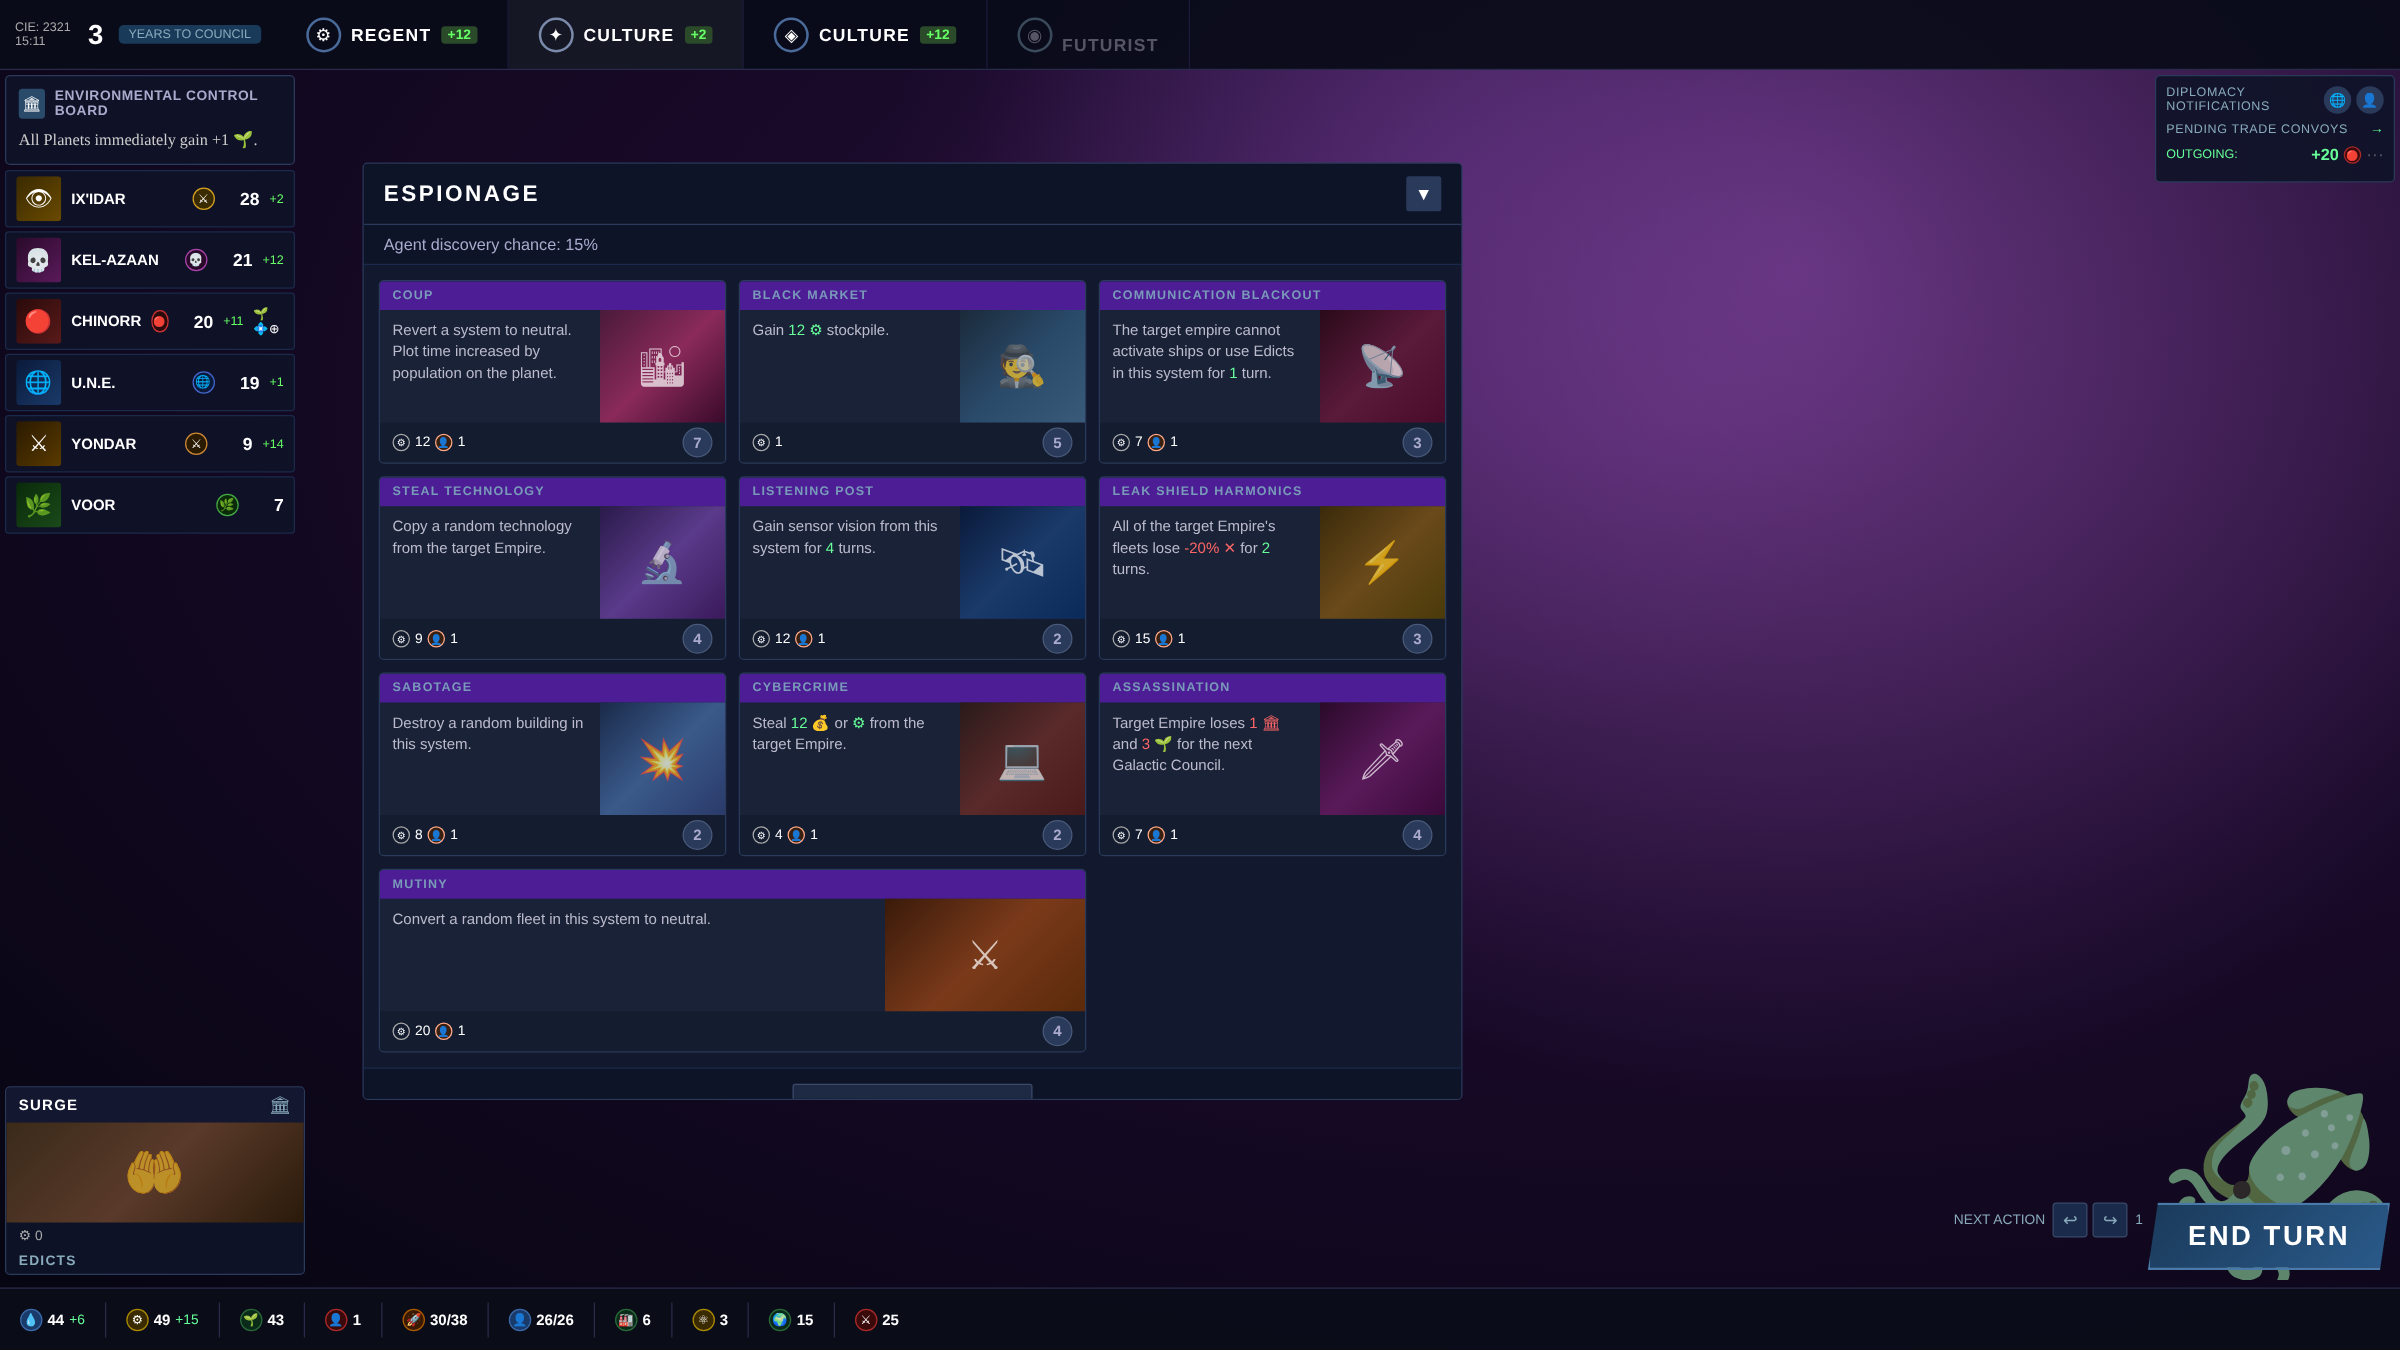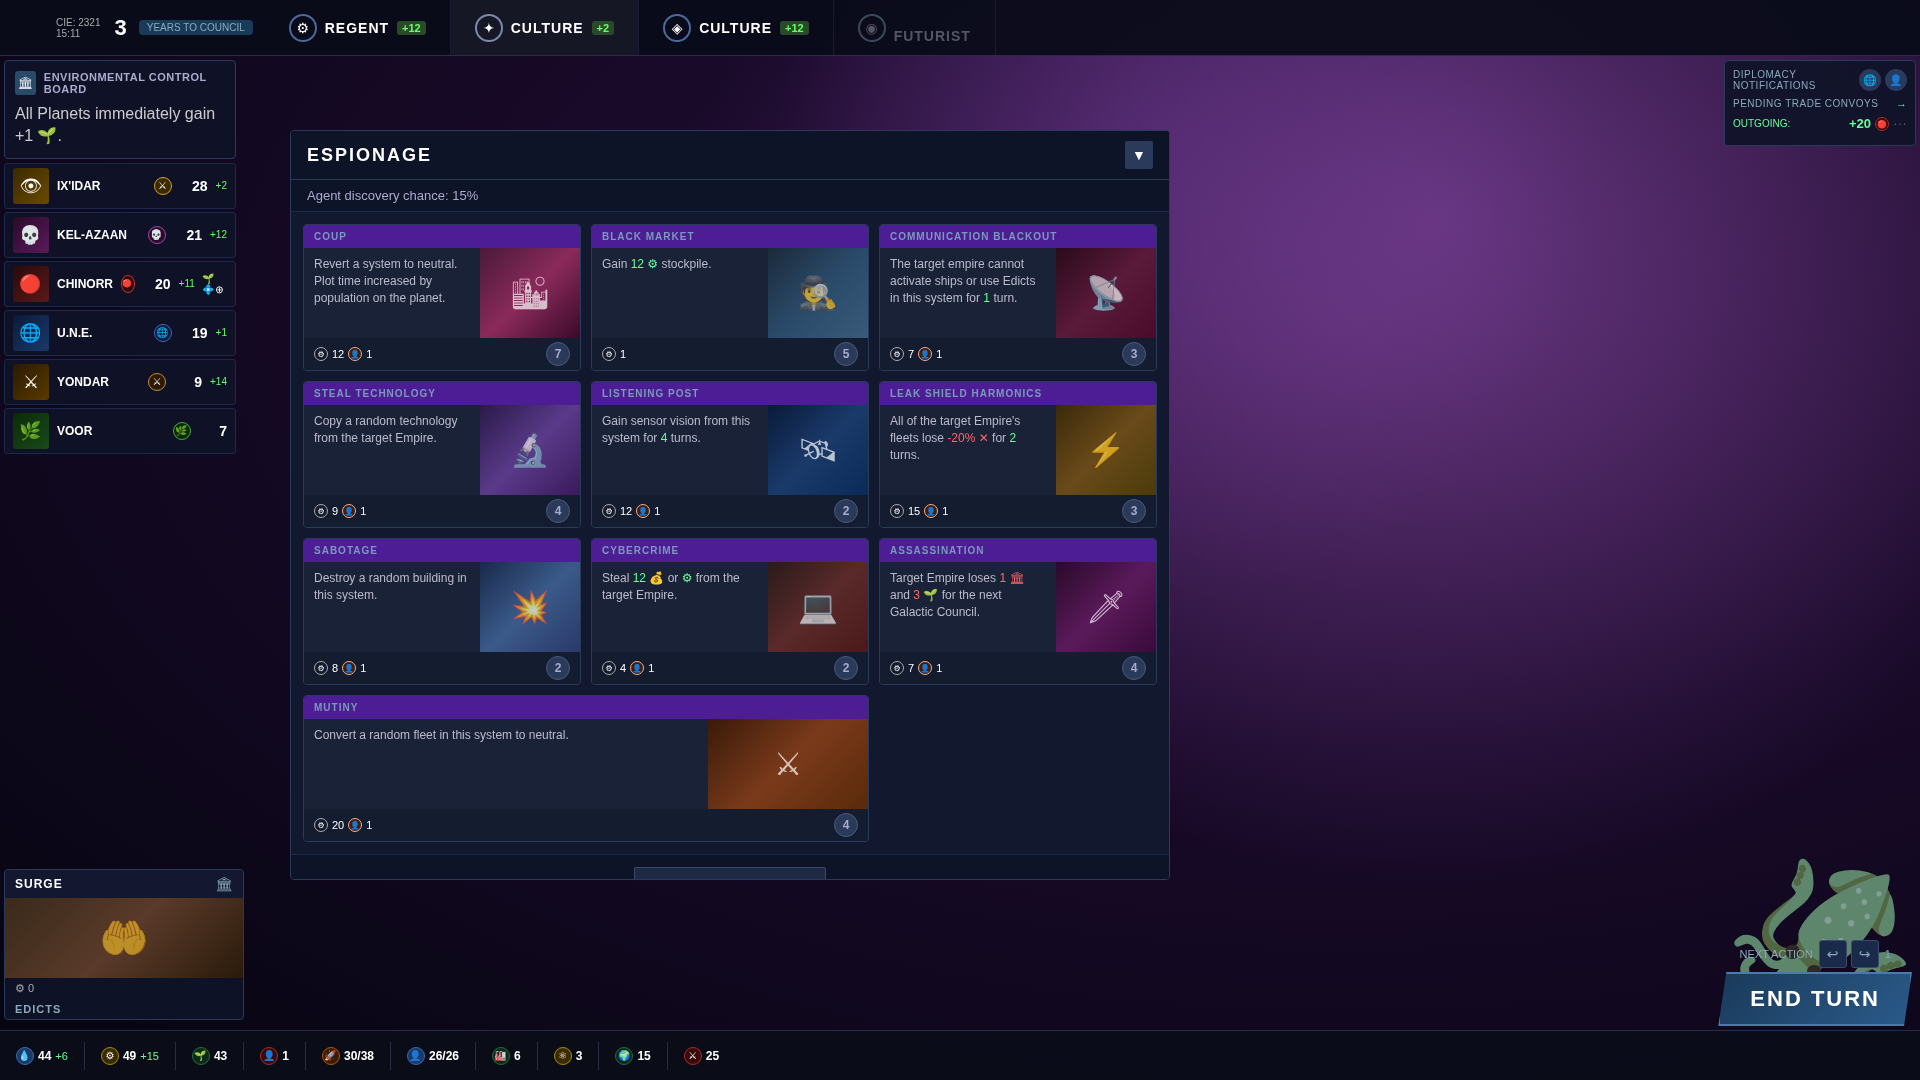--- a/index.html
+++ b/index.html
@@ -45,21 +45,21 @@
       align-items: center;
       padding: 0 12px;
       gap: 6px;
       min-width: 160px;
     }
     .cie-info {
       display: flex;
       flex-direction: column;
       font-size: 11px;
     }
-    .cie-title { color: #aaa; font-size: 10px; margin-left: 44px; }
+    .cie-title { color: #aaa; font-size: 10px; }
     .years-badge {
       background: #1a3a5a;
       border-radius: 4px;
       padding: 2px 8px;
       font-size: 10px;
       color: #8ab;
       text-align: center;
     }
     .years-num {
       font-size: 22px;
@@ -138,23 +138,24 @@
       font-size: 12px;
     }
     .env-board-title {
       font-size: 11px;
       font-weight: bold;
       color: #aac;
       letter-spacing: 0.5px;
       text-transform: uppercase;
     }
     .env-board-text {
-      font-size: 16px;
+      font-size: 13px;
       color: #ccc;
       line-height: 1.4;
+      font-family: Liberation Serif, serif;
     }
 
     
     .empire-list {
       margin-top: 4px;
     }
     .empire-item {
       display: flex;
       align-items: center;
       background: rgba(15,20,40,0.85);
@@ -448,26 +449,26 @@
       display: flex;
       align-items: flex-end;
       justify-content: flex-end;
       z-index: 4;
       overflow: hidden;
     }
 
     
     .bottom-right {
       position: absolute;
-      bottom: 46px;
+      bottom: 56px;
       right: 0;
       z-index: 10;
       display: flex;
-      flex-direction: column;
-      align-items: center;
+      flex-direction: row;
+      align-items: flex-start;
       gap: 4px;
       padding: 8px;
     }
     .next-action-row {
       display: flex;
       align-items: center;
       gap: 6px;
       font-size: 11px;
       color: #8ab;
     }

